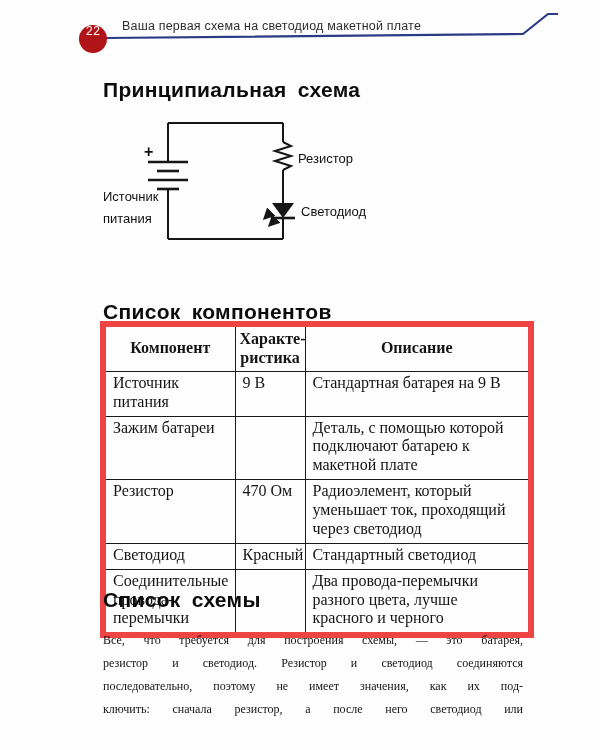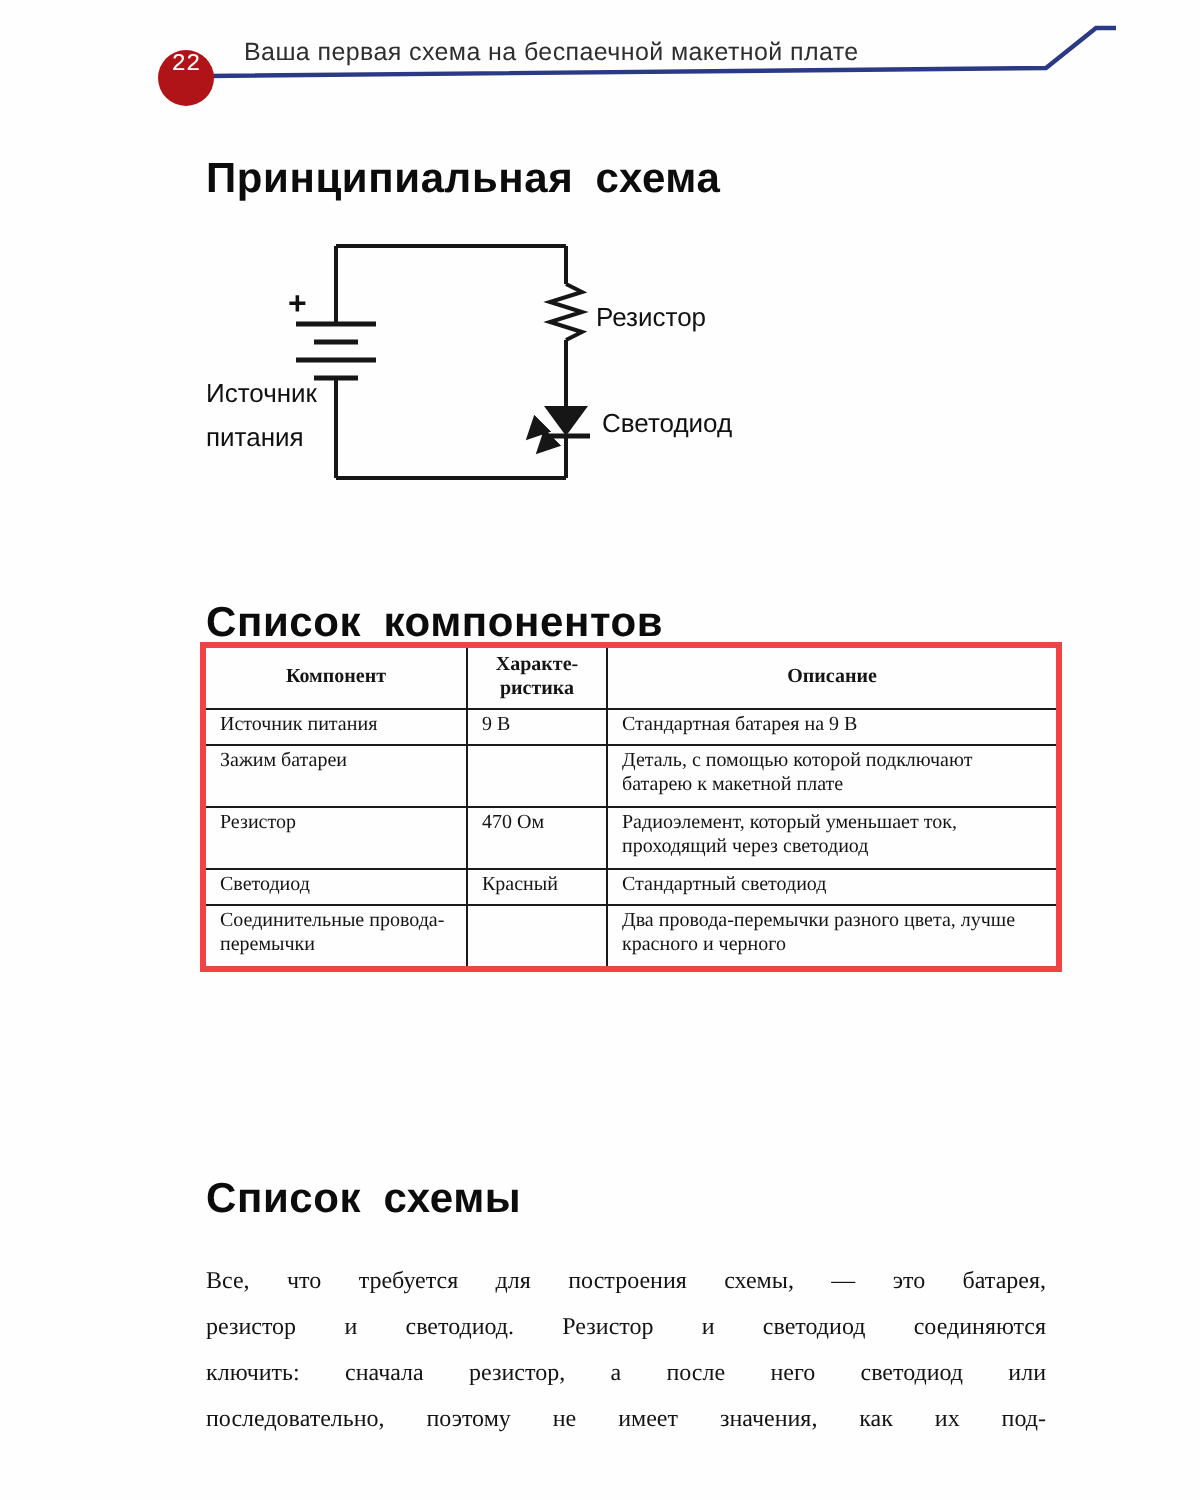--- a/index.html
+++ b/index.html
@@ -36,22 +36,22 @@
   #schematic .wire{stroke:#161616;stroke-width:2;fill:none;}
   #schematic .plate{stroke:#161616;stroke-width:2.6;fill:none;}
   #schematic text{
     font-family:"Liberation Sans",sans-serif;font-size:13px;fill:#111;
   }
   #schematic text.plus{font-size:16px;font-weight:bold;}
 
   
   #components-table{
     position:absolute;left:100px;top:321px;width:428px;
-    border-collapse:collapse;font-size:10px;line-height:1.18;
-    border:3px solid #ef4444;table-layout:fixed;
+    border-collapse:collapse;font-size:16px;line-height:1.18;
+    border:6px solid #ef4444;table-layout:fixed;
   }
   #components-table th,#components-table td{border:1px solid #1a1a1a;}
   #components-table th{
     font-weight:bold;text-align:center;vertical-align:middle;
     padding:3px 4px;white-space:pre-line;
   }
   #components-table td{vertical-align:top;padding:2px 7px 4px 7px;text-align:left;}
 
   
   #assembly-text{position:absolute;left:103px;top:629px;width:420px;}
@@ -62,21 +62,21 @@
 </style>
 </head>
 <body>
 
 <svg id="hdr-rule" viewBox="0 0 600 60" xmlns="http://www.w3.org/2000/svg">
   <polyline points="104,38 523,34 548,14 558,14" fill="none" stroke="#2b3a85" stroke-width="2.2"></polyline>
 </svg>
 <div id="page-badge">
   <span>22</span>
 </div>
-<div id="hdr-title">Ваша первая схема на беспаечной макетной плате</div>
+<div id="hdr-title">Ваша первая схема на светодиод макетной плате</div>
 
 <h2 class="h" id="h-schematic">Принципиальная схема</h2>
 
 <svg id="schematic" viewBox="0 0 340 152" xmlns="http://www.w3.org/2000/svg">
   <defs>
     <marker id="ah" markerWidth="7" markerHeight="7" refX="4.5" refY="3" orient="auto">
       <path d="M0,0 L6,3 L0,6 z" fill="#161616"></path>
     </marker>
   </defs>
 
@@ -158,15 +158,15 @@
       <td>Два провода-перемычки разного цвета, лучше красного и черного</td>
     </tr>
   </tbody>
 </table>
 
 <h2 class="h" id="h-assembly">Список схемы</h2>
 
 <div id="assembly-text">
   <div class="pline">Все, что требуется для построения схемы, — это батарея,</div>
   <div class="pline">резистор и светодиод. Резистор и светодиод соединяются</div>
+  <div class="pline">последовательно, поэтому не имеет значения, как их под-</div>
   <div class="pline">ключить: сначала резистор, а после него светодиод или</div>
-  <div class="pline">последовательно, поэтому не имеет значения, как их под-</div>
 </div>
 
 </body></html>

